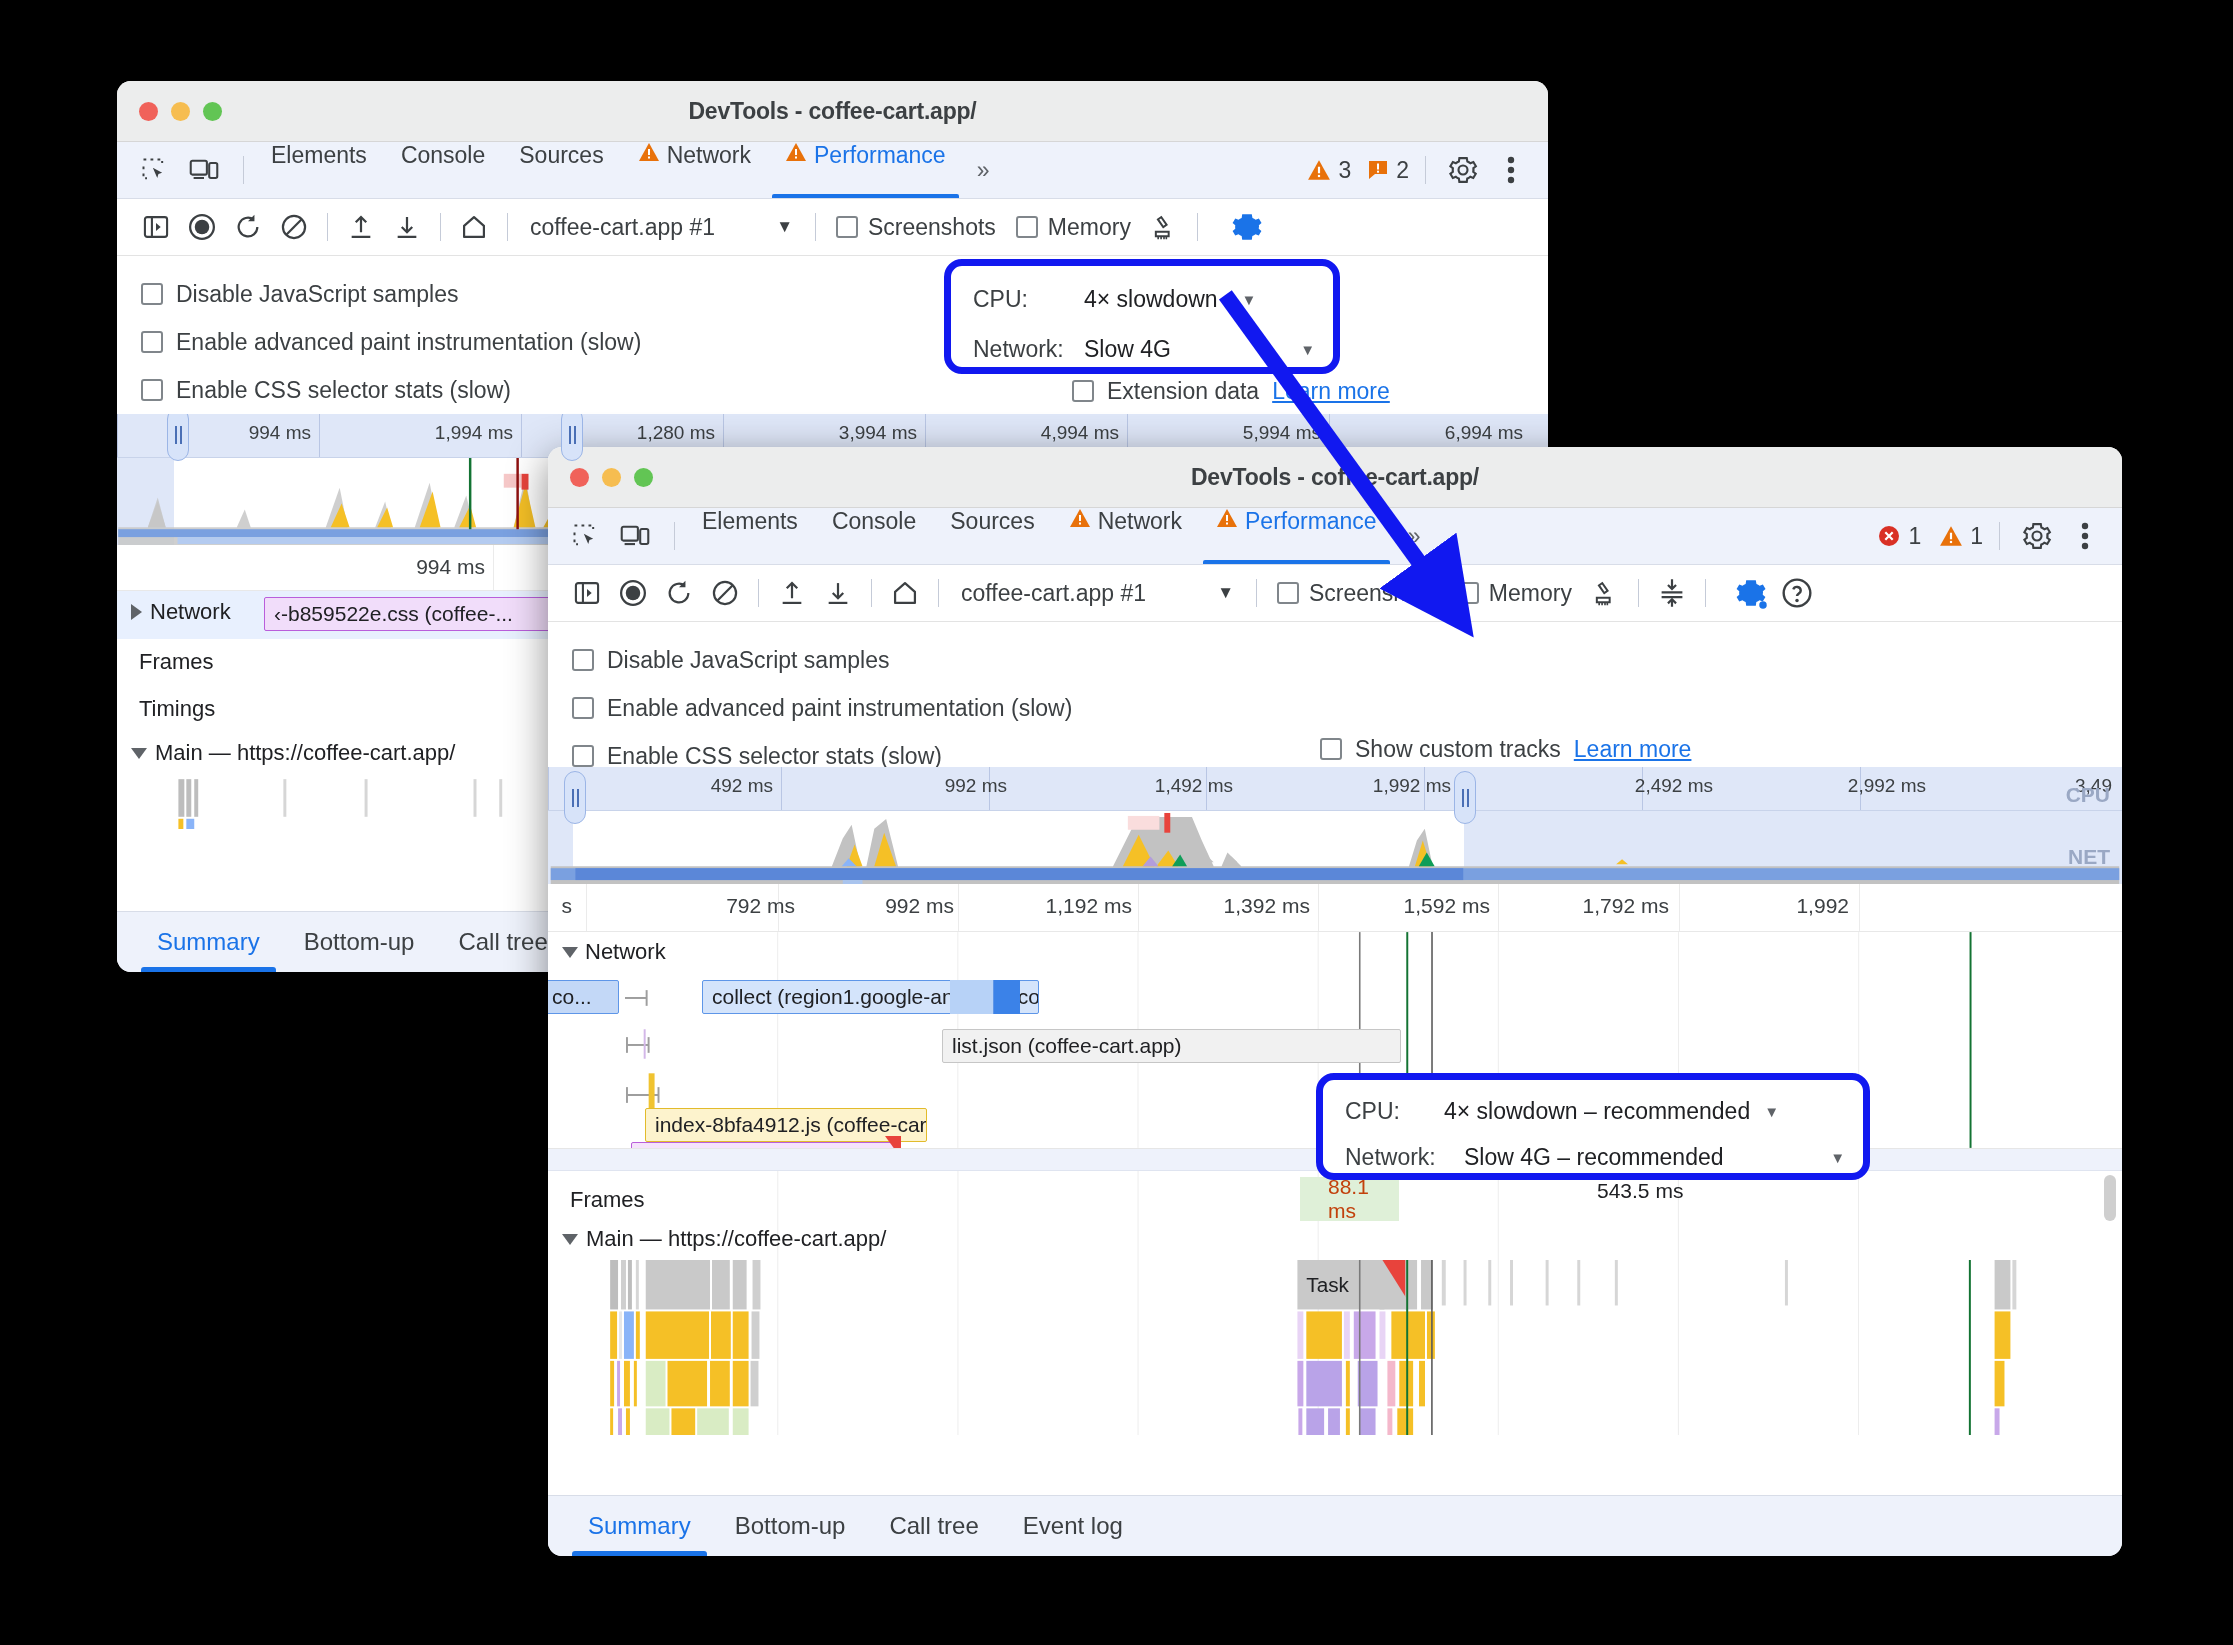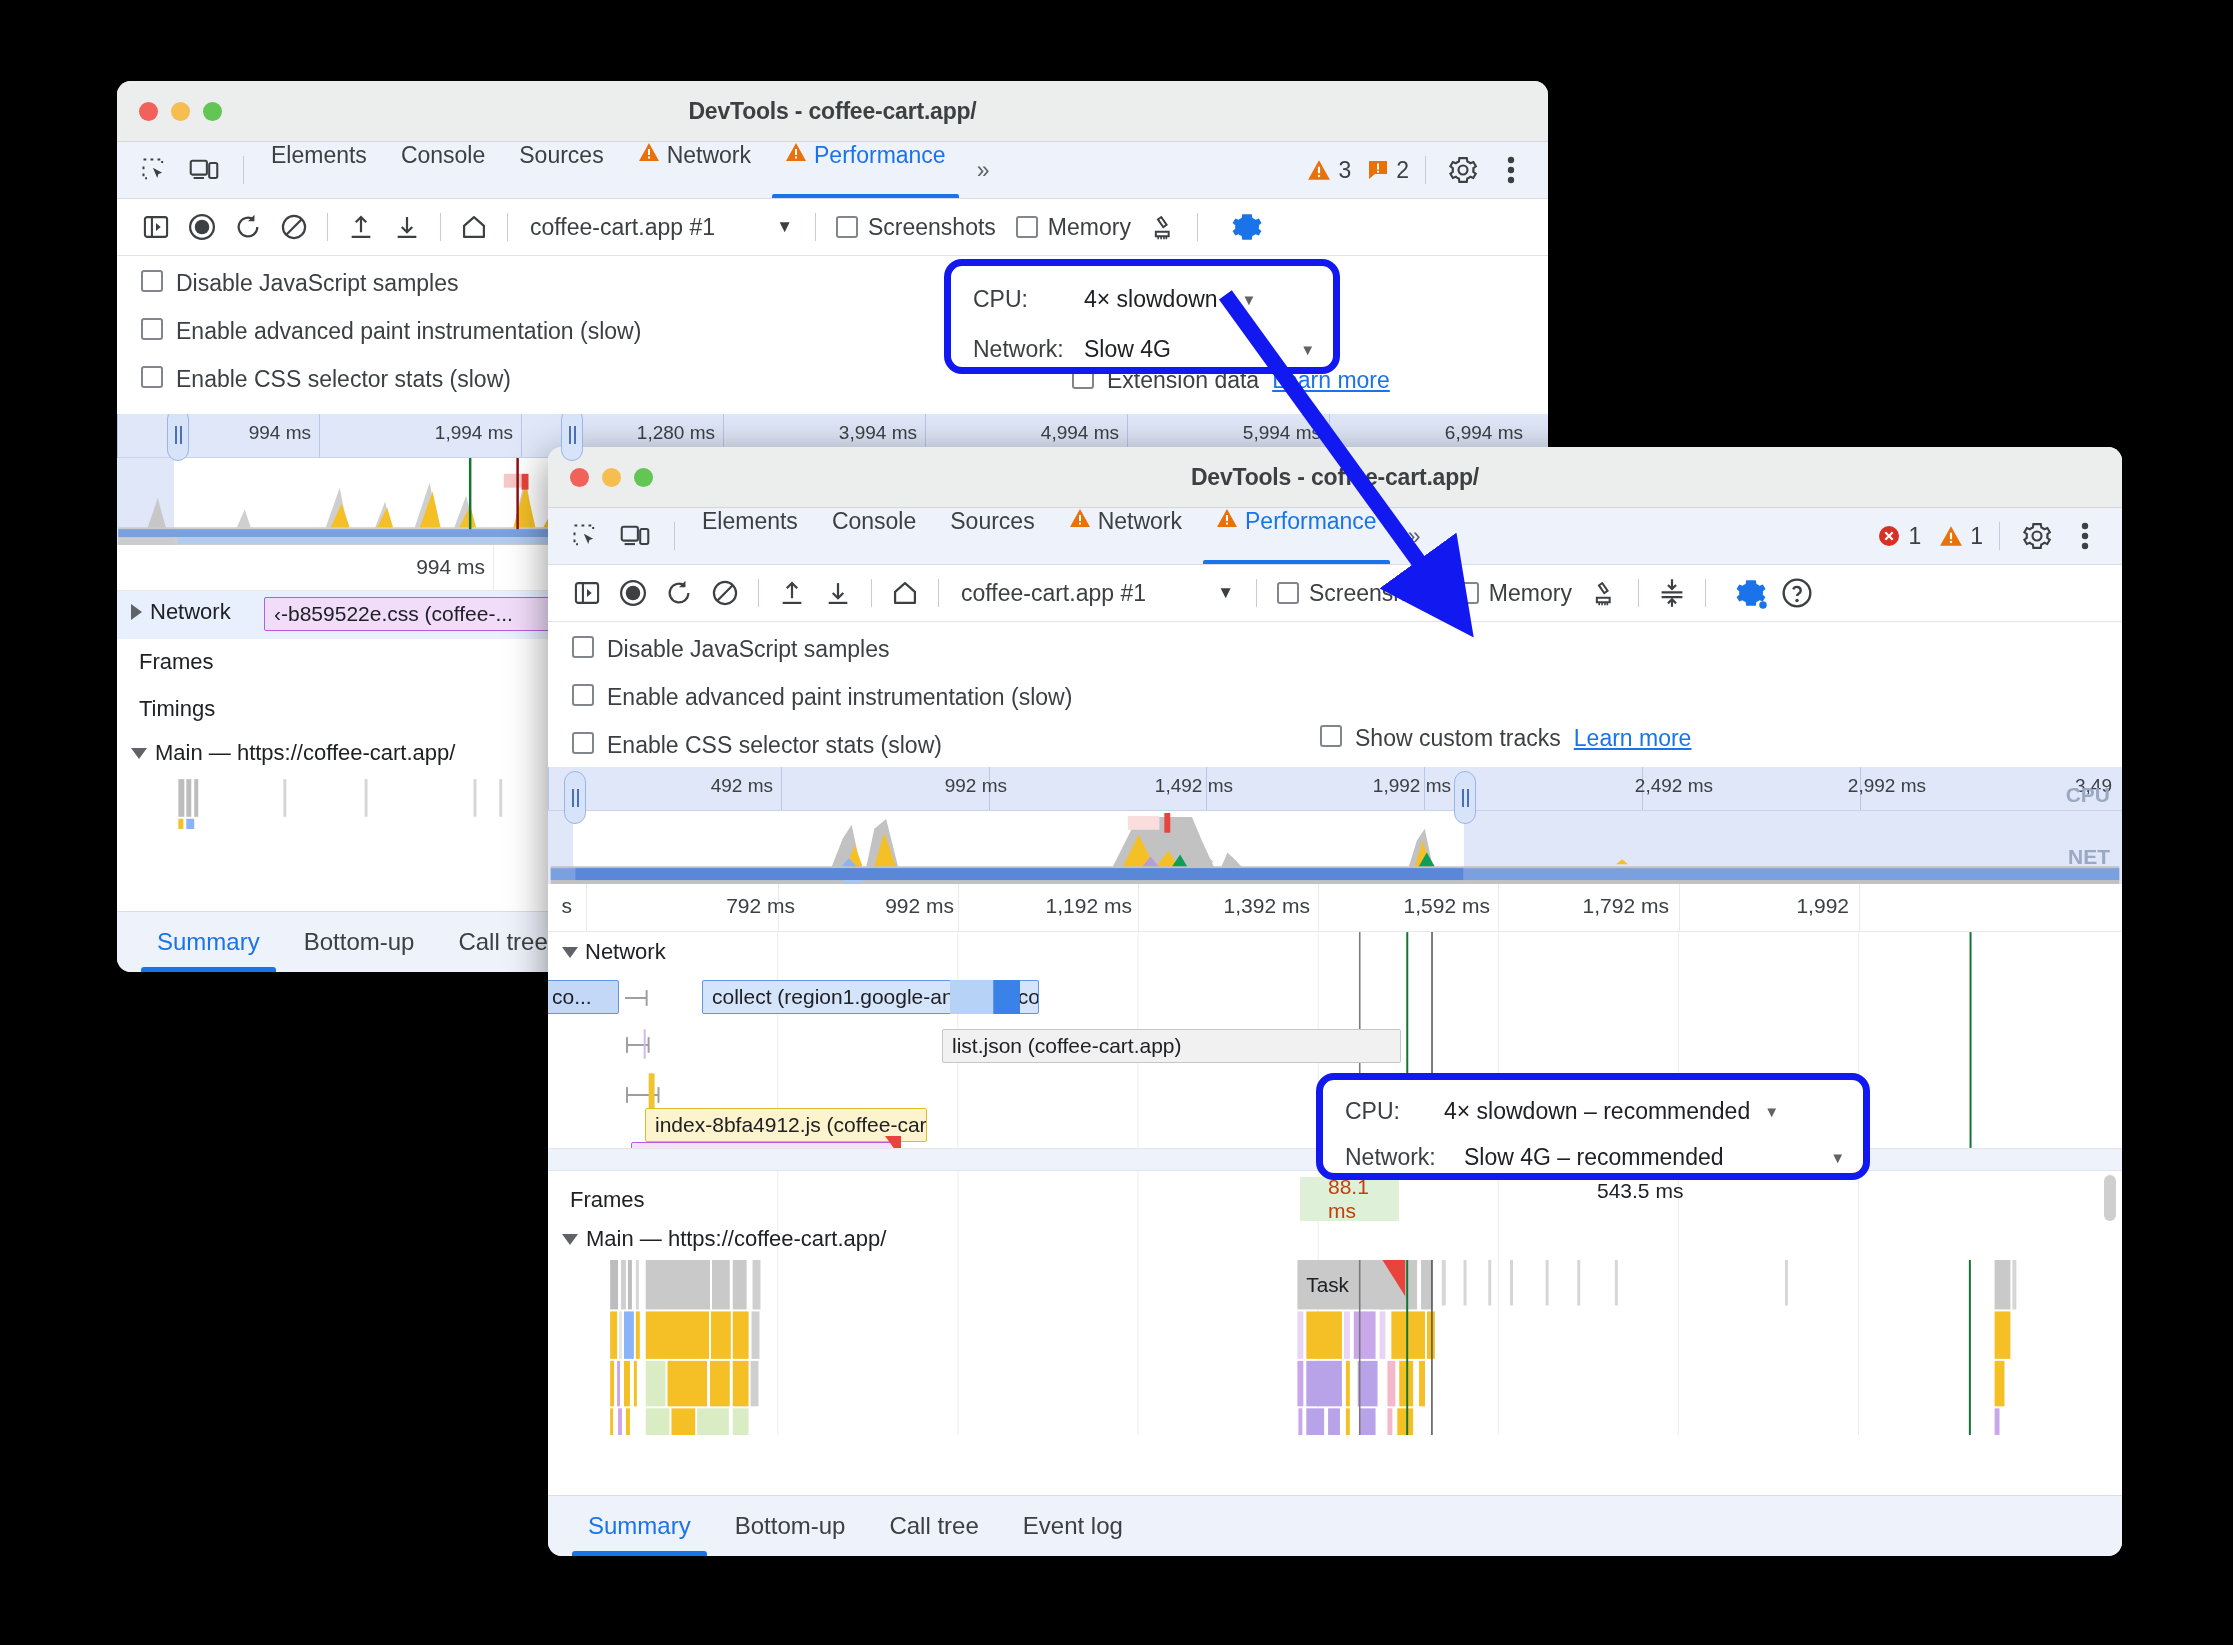--- a/index.html
+++ b/index.html
@@ -82,21 +82,21 @@
   .cb-wrap { display: flex; align-items: center; gap: 10px; font-size: 23px; color: #3c4043; cursor: pointer; padding: 0 10px;}
   .cbox {
     width: 22px; height: 22px; border: 2px solid #80868b; border-radius: 3px;
     background: #fff; flex: 0 0 auto;
   }
 
   
   .settings {
     background: #fff; padding: 14px 0 10px 24px; position: relative;
   }
-  .srow { display: flex; align-items: flex-start; gap: 13px; height: 48px; font-size: 23px; color: #3c4043; cursor: pointer; }
+  .srow { display: flex; align-items: center; gap: 13px; height: 48px; font-size: 23px; color: #3c4043; cursor: pointer; }
   .link { color: #1a73e8; text-decoration: underline; cursor: pointer; }
 
   
   .callout {
     position: absolute;
     border: 7px solid #1118f0;
     border-radius: 18px;
     background: #fff;
     padding: 8px 18px 8px 22px;
   }

